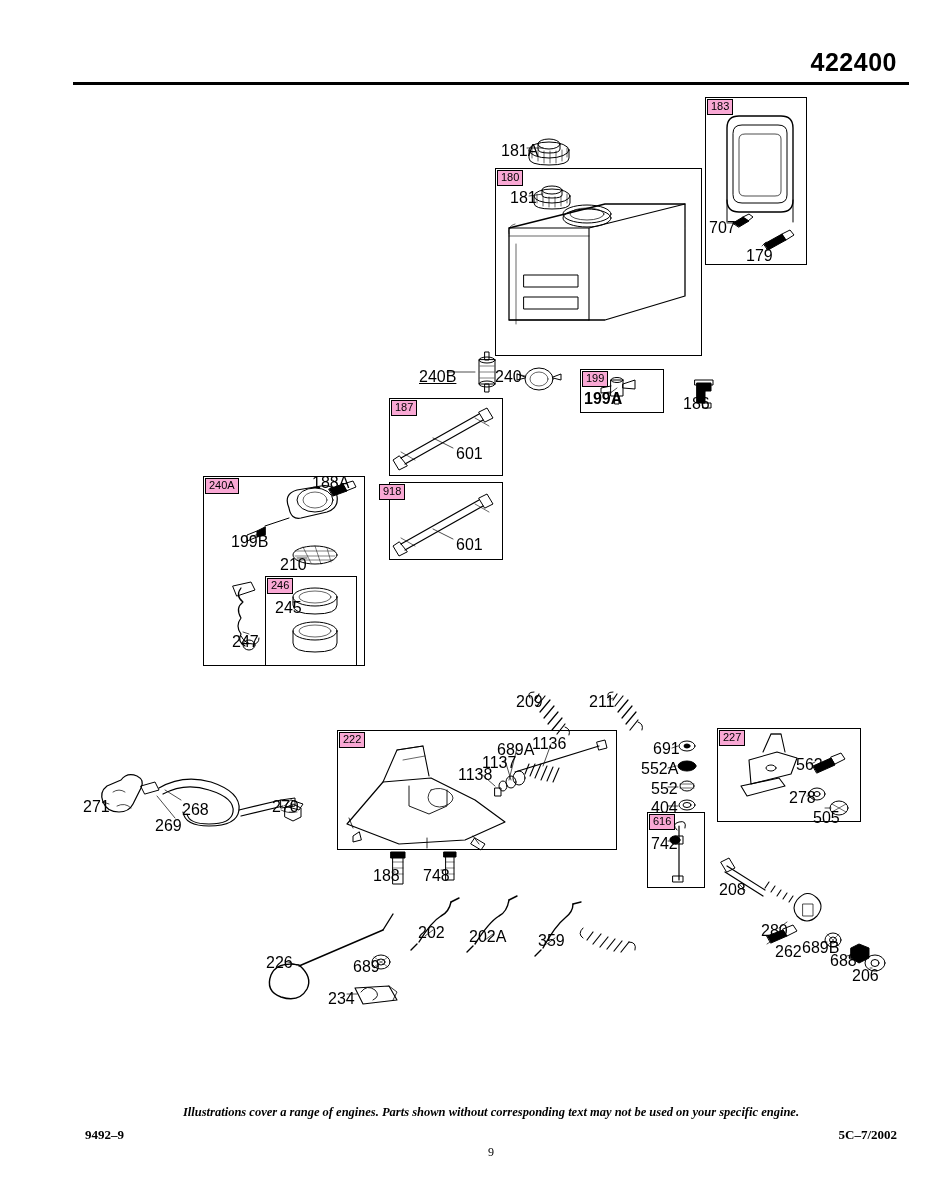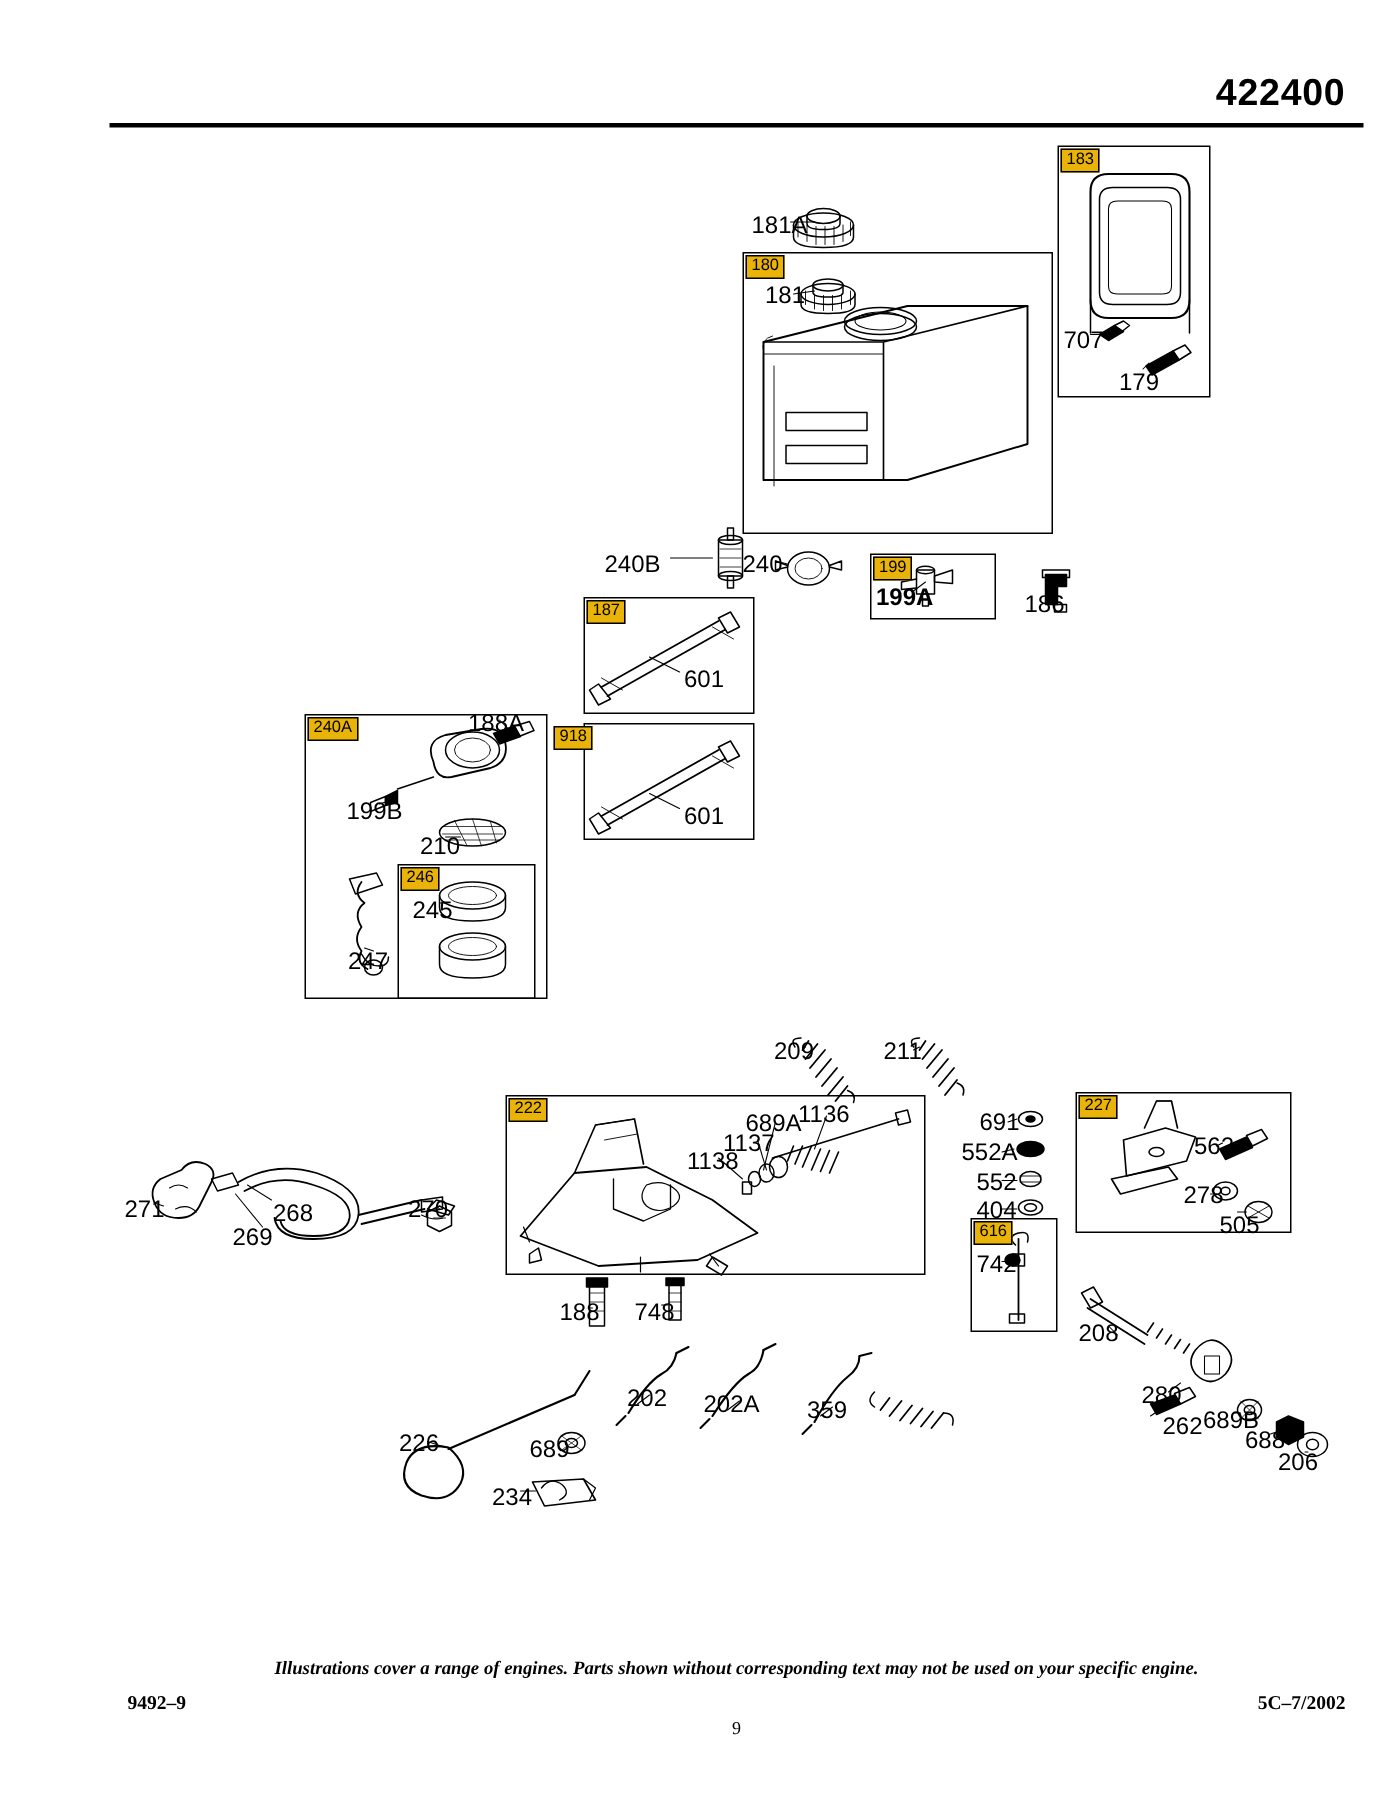--- a/index.html
+++ b/index.html
@@ -108,21 +108,21 @@
     color: #000;
     white-space: nowrap;
     line-height: 1;
   }
   
   .frame-lbl {
     position: absolute;
     font-size: 11px;
     font-family: "Liberation Sans", sans-serif;
     border: 1px solid #000;
-    background: #eab308;
+    background: #f9a8d4;
     padding: 1px 3px 2px 3px;
     line-height: 1;
     white-space: nowrap;
   }
   .frame {
     position: absolute;
     border: 1px solid #000;
     background: transparent;
   }
 </style>
@@ -477,21 +477,21 @@
   <div class="frame" style="left:468px;top:168px;width:205px;height:186px;"></div>
   <div class="frame-lbl" style="left:470px;top:170px;">180</div>
 
   <div class="frame" style="left:678px;top:97px;width:100px;height:166px;"></div>
   <div class="frame-lbl" style="left:680px;top:99px;">183</div>
 
   <div class="frame" style="left:362px;top:398px;width:112px;height:76px;"></div>
   <div class="frame-lbl" style="left:364px;top:400px;">187</div>
 
   <div class="frame" style="left:362px;top:482px;width:112px;height:76px;"></div>
-  <div class="frame-lbl" style="left:342px;top:484px;">918</div>
+  <div class="frame-lbl" style="left:352px;top:484px;">918</div>
 
   <div class="frame" style="left:553px;top:369px;width:82px;height:42px;"></div>
   <div class="frame-lbl" style="left:555px;top:371px;">199</div>
 
   <div class="frame" style="left:176px;top:476px;width:160px;height:188px;"></div>
   <div class="frame-lbl" style="left:178px;top:478px;">240A</div>
 
   <div class="frame" style="left:238px;top:576px;width:90px;height:88px;"></div>
   <div class="frame-lbl" style="left:240px;top:578px;">246</div>
 
@@ -501,21 +501,21 @@
   <div class="frame" style="left:690px;top:728px;width:142px;height:92px;"></div>
   <div class="frame-lbl" style="left:692px;top:730px;">227</div>
 
   <div class="frame" style="left:620px;top:812px;width:56px;height:74px;"></div>
   <div class="frame-lbl" style="left:622px;top:814px;">616</div>
 
   <div class="lbl" style="left:474px;top:143px;">181A</div>
   <div class="lbl" style="left:483px;top:190px;">181</div>
   <div class="lbl" style="left:682px;top:220px;">707</div>
   <div class="lbl" style="left:719px;top:248px;">179</div>
-  <div class="lbl" style="left:376px;top:369px;">240B</div>
+  <div class="lbl" style="left:392px;top:369px;text-decoration:underline;">240B</div>
   <div class="lbl" style="left:468px;top:369px;">240</div>
   <div class="lbl" style="left:557px;top:391px;font-weight:bold;">199A</div>
   <div class="lbl" style="left:656px;top:396px;">186</div>
   <div class="lbl" style="left:429px;top:446px;">601</div>
   <div class="lbl" style="left:429px;top:537px;">601</div>
   <div class="lbl" style="left:285px;top:475px;">188A</div>
   <div class="lbl" style="left:204px;top:534px;">199B</div>
   <div class="lbl" style="left:253px;top:557px;">210</div>
   <div class="lbl" style="left:248px;top:600px;">245</div>
   <div class="lbl" style="left:205px;top:634px;">247</div>

